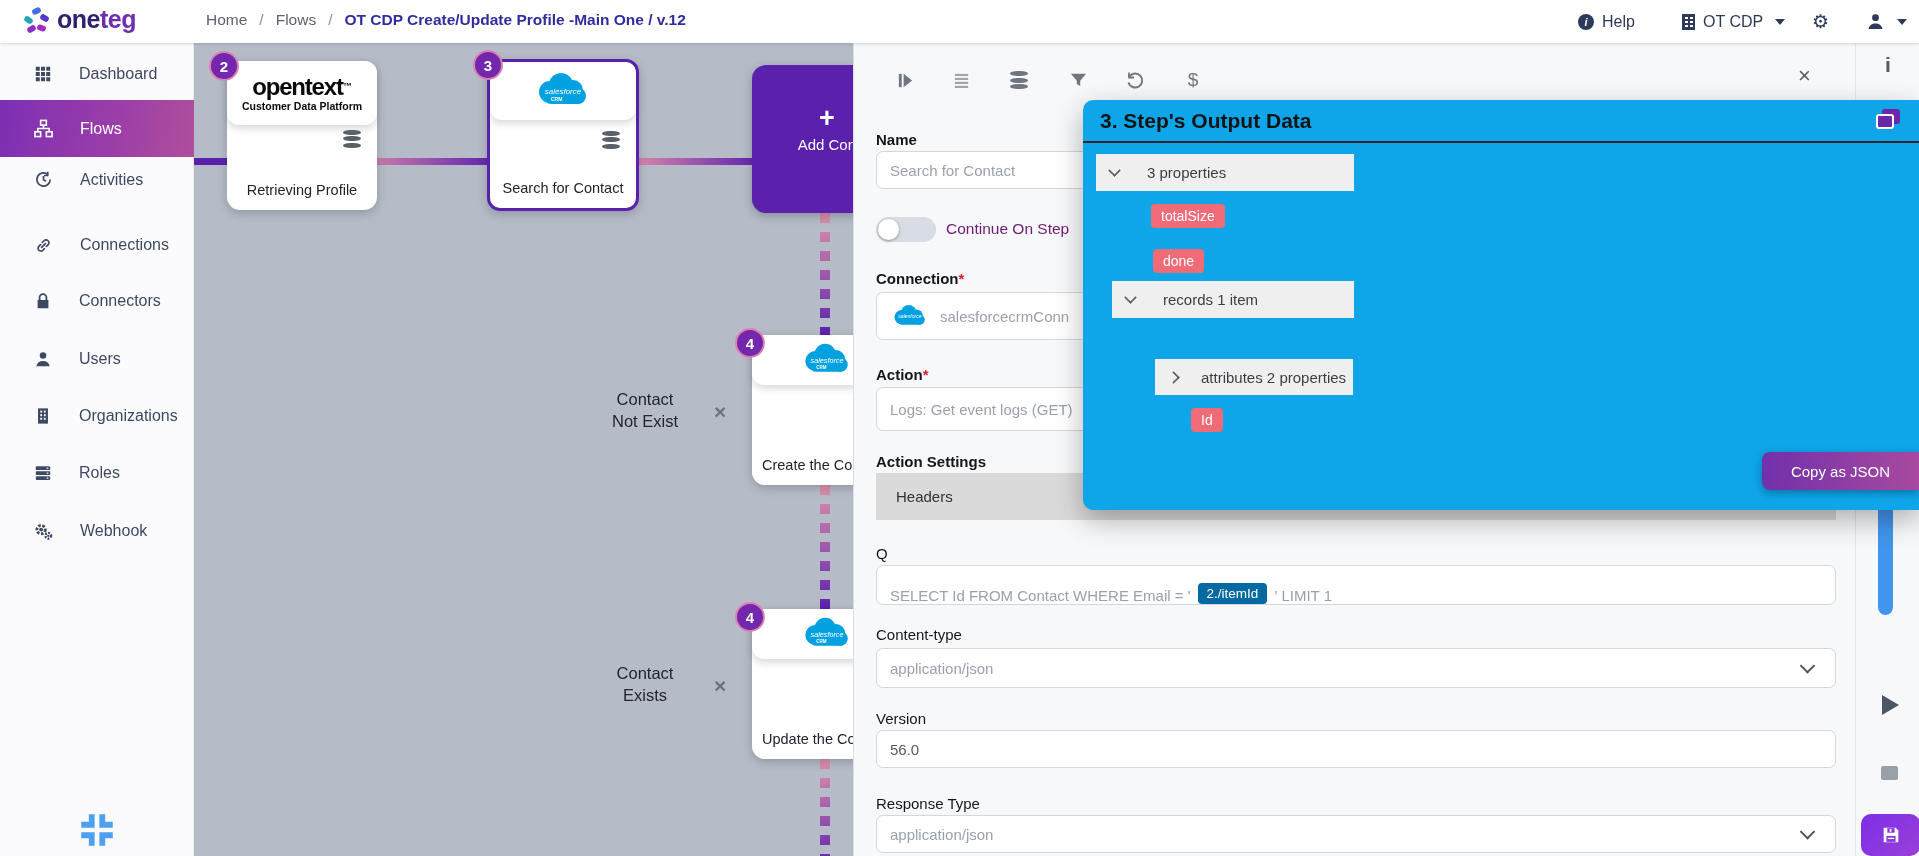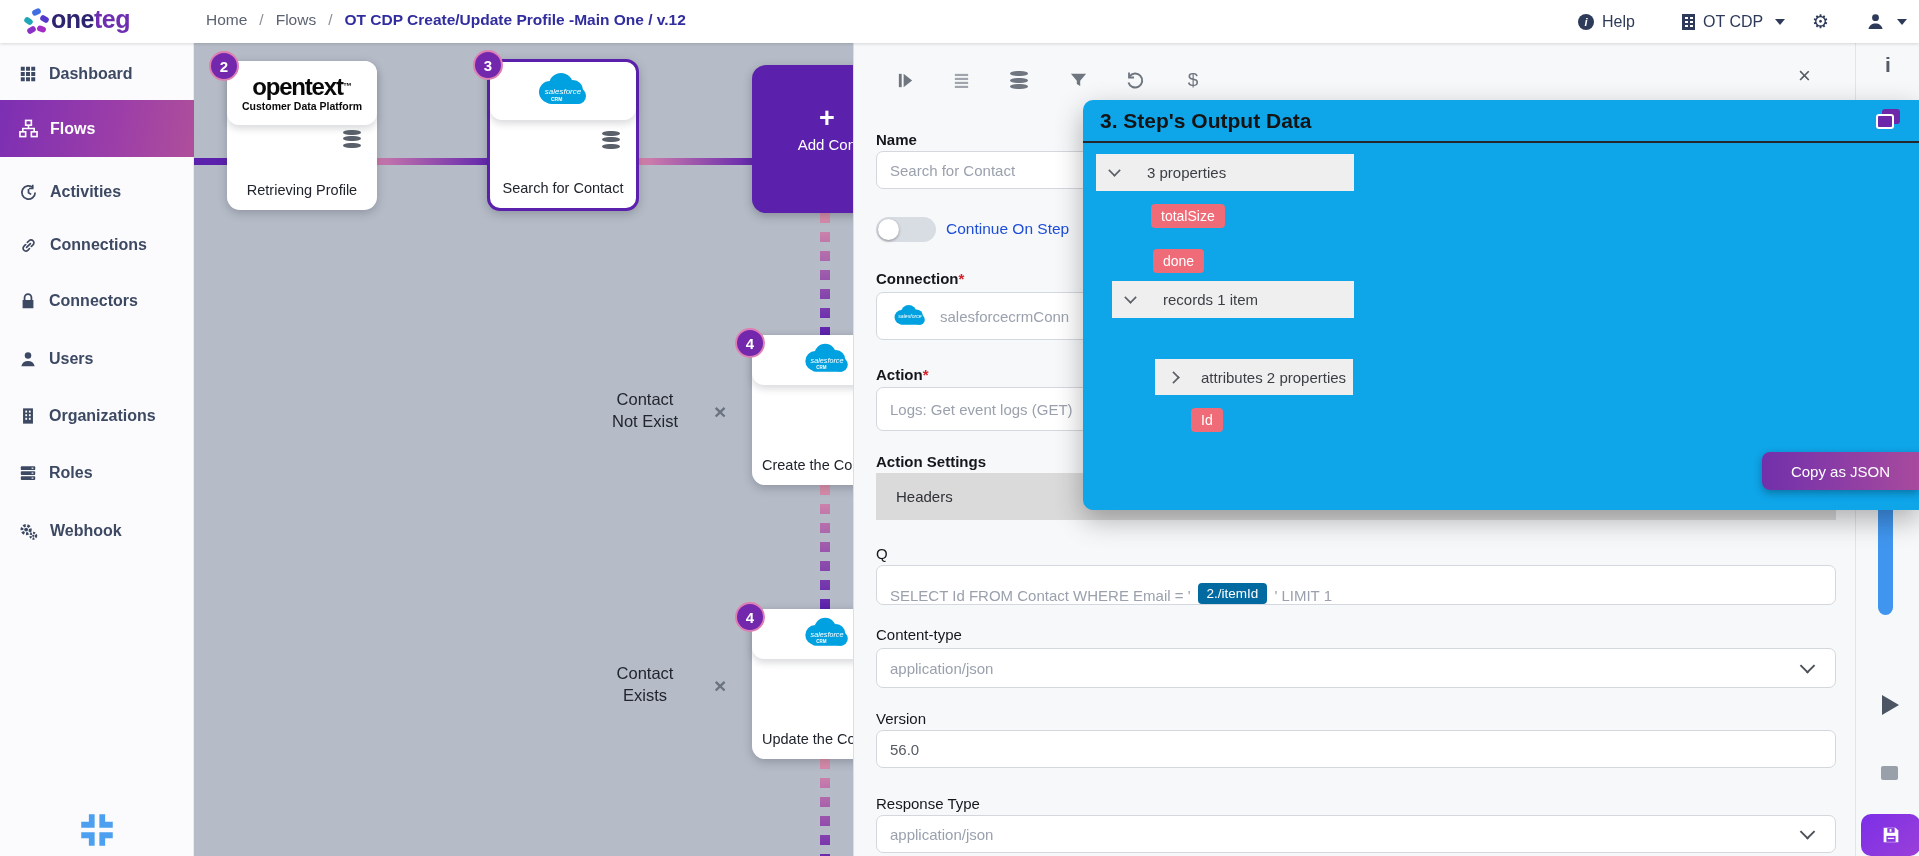--- a/index.html
+++ b/index.html
@@ -2,40 +2,40 @@
 <html><head>
 <meta charset="utf-8">
 <style>
   * { margin:0; padding:0; box-sizing:border-box; }
   html,body { background:#fff; font-family:"Liberation Sans", sans-serif; }
   #app { position:relative; width:1919px; height:856px; overflow:hidden; background:#fff; }
 
   
   #topbar { position:absolute; left:0; top:0; width:1919px; height:43px; background:#fff;
             box-shadow:0 1px 3px rgba(0,0,0,.14); z-index:60; }
-  .logo-wrap { position:absolute; left:24px; top:5px; display:flex; align-items:flex-end; gap:1px; }
+  .logo-wrap { position:absolute; left:24px; top:5px; display:flex; align-items:center; gap:7px; }
   .logo-dots { position:relative; width:26px; height:26px; }
   .logo-dots span { position:absolute; width:9px; height:6px; border-radius:4px; }
   .logo-text { font-size:25px; font-weight:800; letter-spacing:-0.5px; }
   .logo-one { color:#2d2470; } .logo-teg { color:#6d2fb0; }
   .crumbs { position:absolute; left:206px; top:11px; font-size:15.5px; color:#5b6270; display:flex; gap:12px; }
   .crumb-sep { color:#8a8f98; }
   .crumb-cur { color:#312d9e; font-weight:600; }
   .tb-right { position:absolute; top:0; height:43px; display:flex; align-items:center; gap:8px; color:#2e3a59; font-size:16px; }
   .circle-i { width:16px; height:16px; border-radius:50%; background:#2e3a59; color:#fff; font-size:11px; font-weight:700;
               display:flex; align-items:center; justify-content:center; font-style:italic; }
   .caret { width:0; height:0; border-left:5px solid transparent; border-right:5px solid transparent; border-top:6px solid #2e3a59; margin-left:4px; }
   .bldg-sm { width:13px; height:16px; background:#2e3a59; position:relative; }
   .bldg-sm i { position:absolute; width:2.5px; height:2.5px; background:#fff; }
   .gear-glyph { font-size:19px; color:#2e3a59; line-height:1; }
 
   
   #sidebar { position:absolute; left:0; top:43px; width:194px; height:813px; background:#fbfbfd; border-right:1px solid #e9e9ee; z-index:40; }
-  .side-item { position:absolute; left:0; width:194px; height:34px; display:flex; align-items:center; gap:12px;
-               padding-left:19px; color:#3d4963; font-size:16px; font-weight:700; cursor:pointer; }
+  .side-item { position:absolute; left:0; width:194px; height:34px; display:flex; align-items:center; gap:27px;
+               padding-left:34px; color:#3d4963; font-size:16px; font-weight:400; cursor:pointer; }
   .side-item svg { flex:0 0 auto; }
   .side-item.active { height:57px; color:#fff;
         background:linear-gradient(100deg,#7c2fb3 0%, #9c3ea8 60%, #af4f9b 100%); }
   .compress { position:absolute; left:76px; top:766px; }
 
   
   #canvas { position:absolute; left:194px; top:43px; width:659px; height:813px; background:#b5bcc7; overflow:hidden; }
   .flowline { position:absolute; left:0; top:115px; width:659px; height:7px;
         background:linear-gradient(90deg,#5b21ad 0%,#5b21ad 9%,#e08bab 24%,#5b21ad 46%,#e08bab 66%,#5b21ad 86%,#5b21ad 100%); }
   .dashline { position:absolute; left:626px; width:10px;
@@ -69,21 +69,21 @@
   .tool { position:absolute; top:20px; width:34px; height:34px; display:flex; align-items:center; justify-content:center; cursor:pointer; }
   .panel-close { position:absolute; left:944px; top:22px; font-size:22px; color:#565b63; cursor:pointer; line-height:1; }
   .f-label { position:absolute; font-size:15px; font-weight:700; color:#15171c; }
   .f-label .req { color:#d3222a; font-weight:700; }
   .f-input { position:absolute; left:22px; width:960px; background:#fff; border:1px solid #d4d7dd; border-radius:7px;
              display:flex; align-items:center; padding:0 13px; font-size:15px; color:#9aa1ad; }
   .f-select::after { content:""; position:absolute; right:22px; top:50%; width:9px; height:9px;
              border-right:2px solid #4b5159; border-bottom:2px solid #4b5159; transform:translateY(-70%) rotate(45deg); }
   .toggle { position:absolute; left:22px; top:174px; width:60px; height:25px; border-radius:13px; background:#d8dce3; cursor:pointer; }
   .toggle .knob { position:absolute; left:2px; top:2px; width:21px; height:21px; border-radius:50%; background:#fff; box-shadow:0 1px 3px rgba(0,0,0,.35); }
-  .toggle-label { position:absolute; left:92px; top:177px; font-size:15.5px; color:#1d4ed8; }
+  .toggle-label { position:absolute; left:92px; top:177px; font-size:15.5px; color:#701a75; }
   .headers-row { position:absolute; left:22px; top:430px; width:960px; height:47px; background:#dadada;
                  display:flex; align-items:center; padding-left:20px; font-size:15px; color:#2f3237; }
   .q-token { background:#0369a1; color:#fff; font-size:13.5px; padding:3px 9px; border-radius:4px; margin:0 7px; }
 
   
   #rail { position:absolute; left:1855px; top:43px; width:64px; height:813px; background:#f7f8fa; border-left:1px solid #e3e4e8; z-index:46; }
   .rail-i { position:absolute; left:0; top:10px; width:64px; text-align:center; font-size:21px; font-weight:800; color:#555b64; }
   .rail-scroll { position:absolute; left:22px; top:457px; width:15px; height:115px; border-radius:8px; background:#4096ef; }
   .rail-play { position:absolute; left:26px; top:652px; width:0; height:0;
                border-left:17px solid #4b5563; border-top:10px solid transparent; border-bottom:10px solid transparent; }
@@ -170,21 +170,21 @@
     </div>
     <div class="side-item active" style="top:57px;">
       <svg width="19" height="19" viewBox="0 0 20 20" fill="none" stroke="#fff" stroke-width="1.7">
           <rect x="7" y="1.5" width="6" height="5"></rect>
           <rect x="1" y="13.5" width="6" height="5"></rect>
           <rect x="13" y="13.5" width="6" height="5"></rect>
           <path d="M10 6.5v3.5M4 13.5V10h12v3.5"></path>
         </svg>
       <span>Flows</span>
     </div>
-    <div class="side-item" style="top:132px;">
+    <div class="side-item" style="top:112px;align-items:flex-end;">
       <svg width="19" height="19" viewBox="0 0 20 20" fill="none" stroke="#3d4963" stroke-width="1.8">
           <path d="M17 10a7 7 0 1 1-2.2-5.1"></path>
           <path d="M14.5 1.8v4h-4" stroke-width="1.6"></path>
           <path d="M10 6.2v4l2.8 1.8"></path>
         </svg>
       <span>Activities</span>
     </div>
     <div class="side-item" style="top:185px;">
       <svg width="19" height="19" viewBox="0 0 20 20" fill="none" stroke="#3d4963" stroke-width="1.8" stroke-linecap="round">
           <path d="M8 12l4-4"></path>

